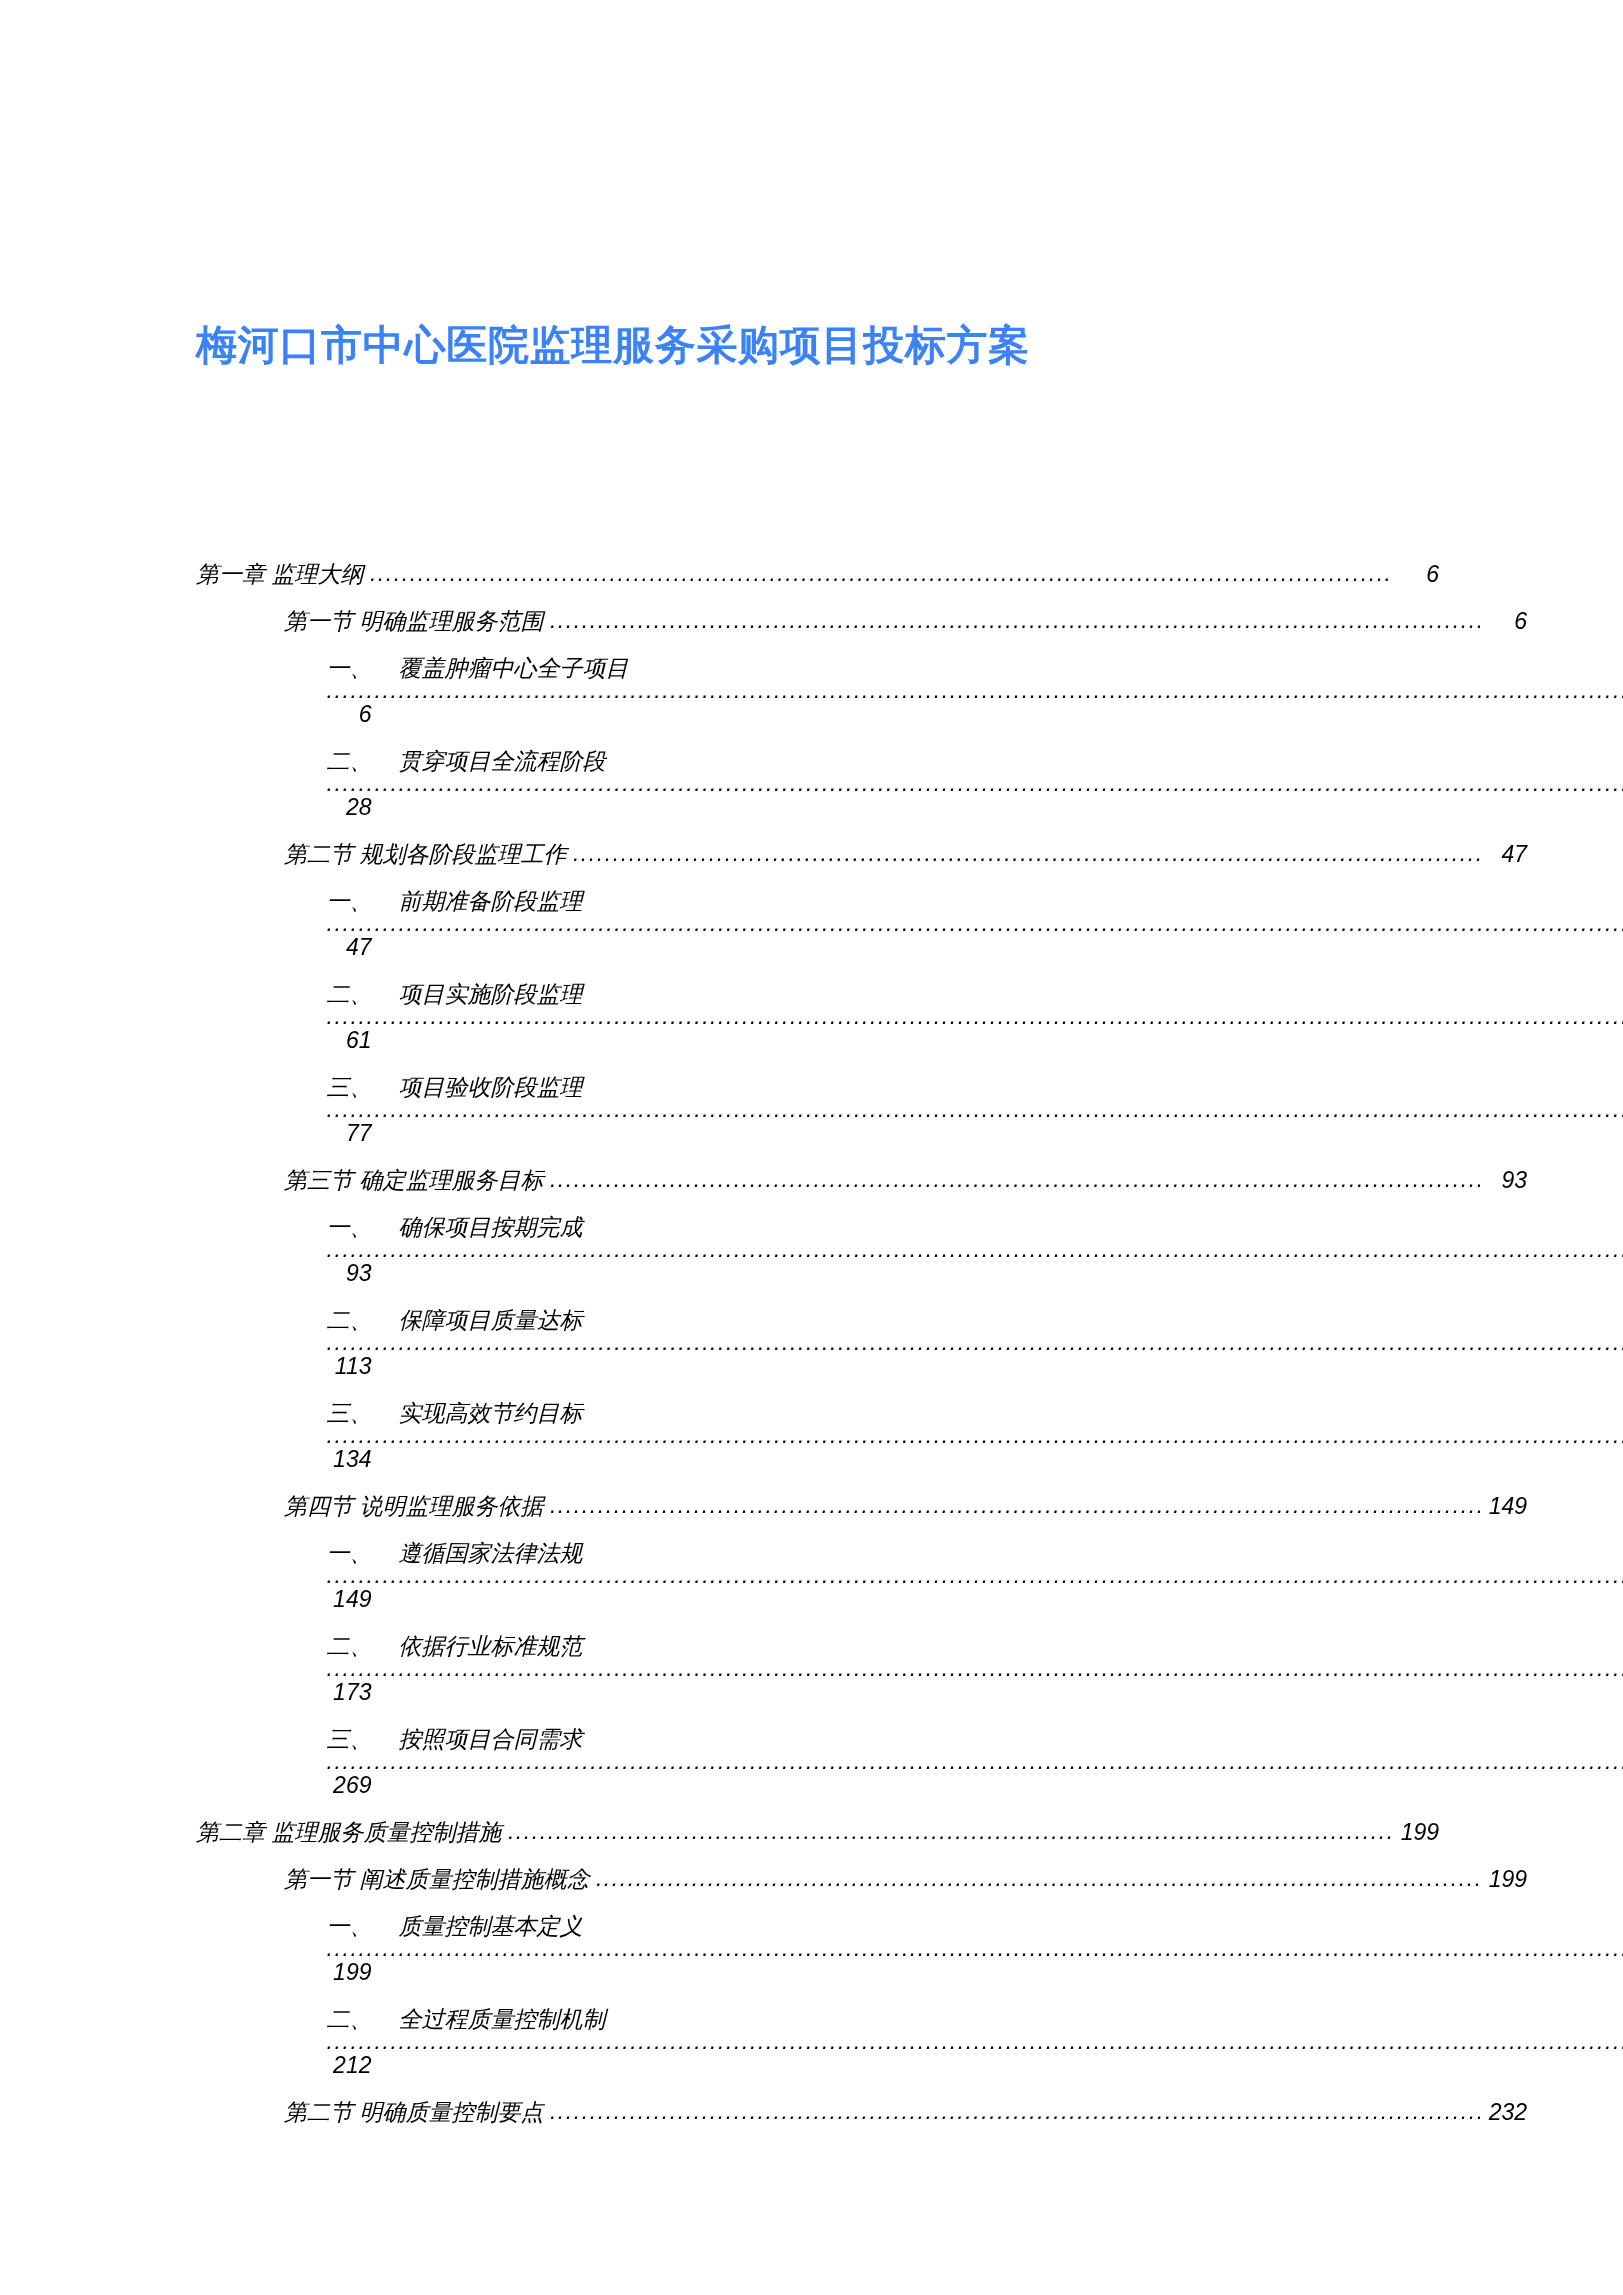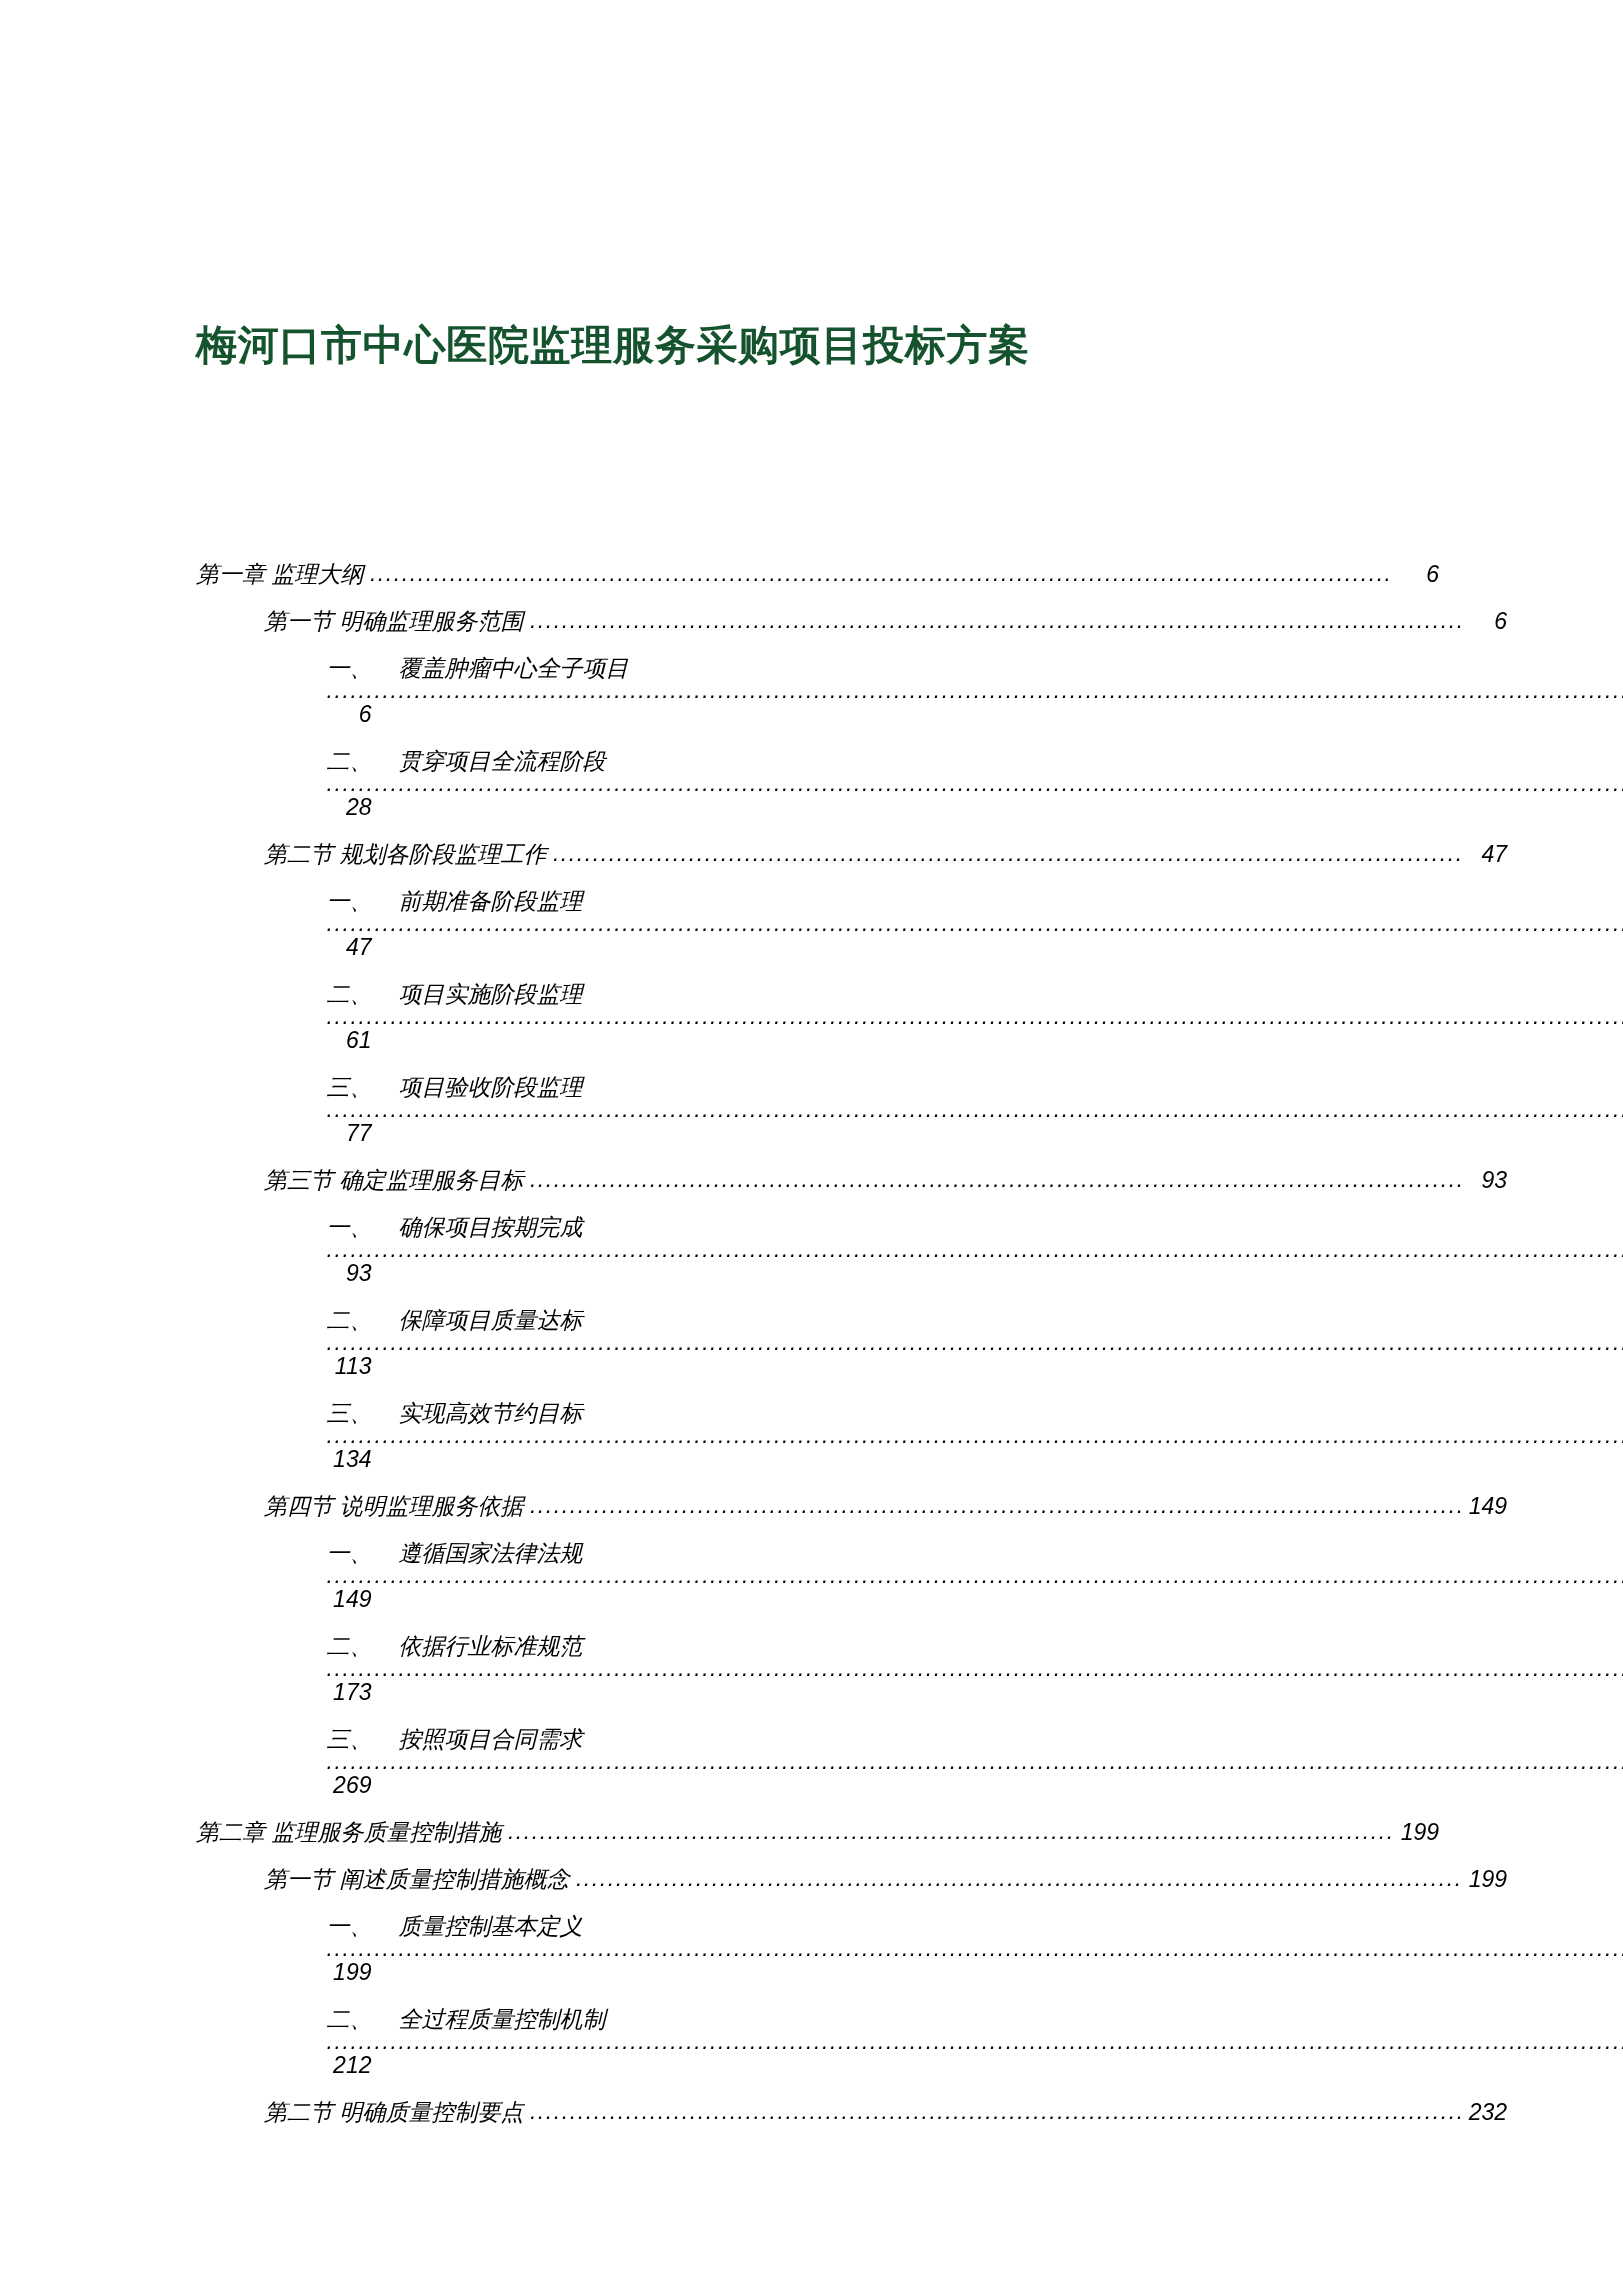--- a/index.html
+++ b/index.html
@@ -23,21 +23,21 @@
     background: #ffffff;
   }
   .doc-title {
     position: absolute;
     left: 196px;
     top: 321px;
     width: 1243px;
     font-size: 41px;
     font-weight: bold;
     letter-spacing: 0.7px;
-    color: #14532d;
+    color: #3b82f6;
     line-height: 1.2;
   }
   .toc {
     position: absolute;
     left: 196px;
     top: 563px;
     width: 1243px;
   }
   .toc-entry {
     display: flex;
@@ -65,21 +65,21 @@
     position: relative;
     top: -1.3px;
   }
   .toc-entry .pg {
     flex: 0 0 auto;
     text-align: right;
     min-width: 41px;
     padding-left: 3.9px;
   }
   .lvl1 { margin-left: 0px; }
-  .lvl2 { margin-left: 68px; }
+  .lvl2 { margin-left: 88px; }
   .lvl3 { margin-left: 128px; flex-direction: column; }
 
   .lvl3 .lbl .num {
     display: inline-block;
     min-width: 72px;
   }
 </style>
 </head>
 <body>
 

